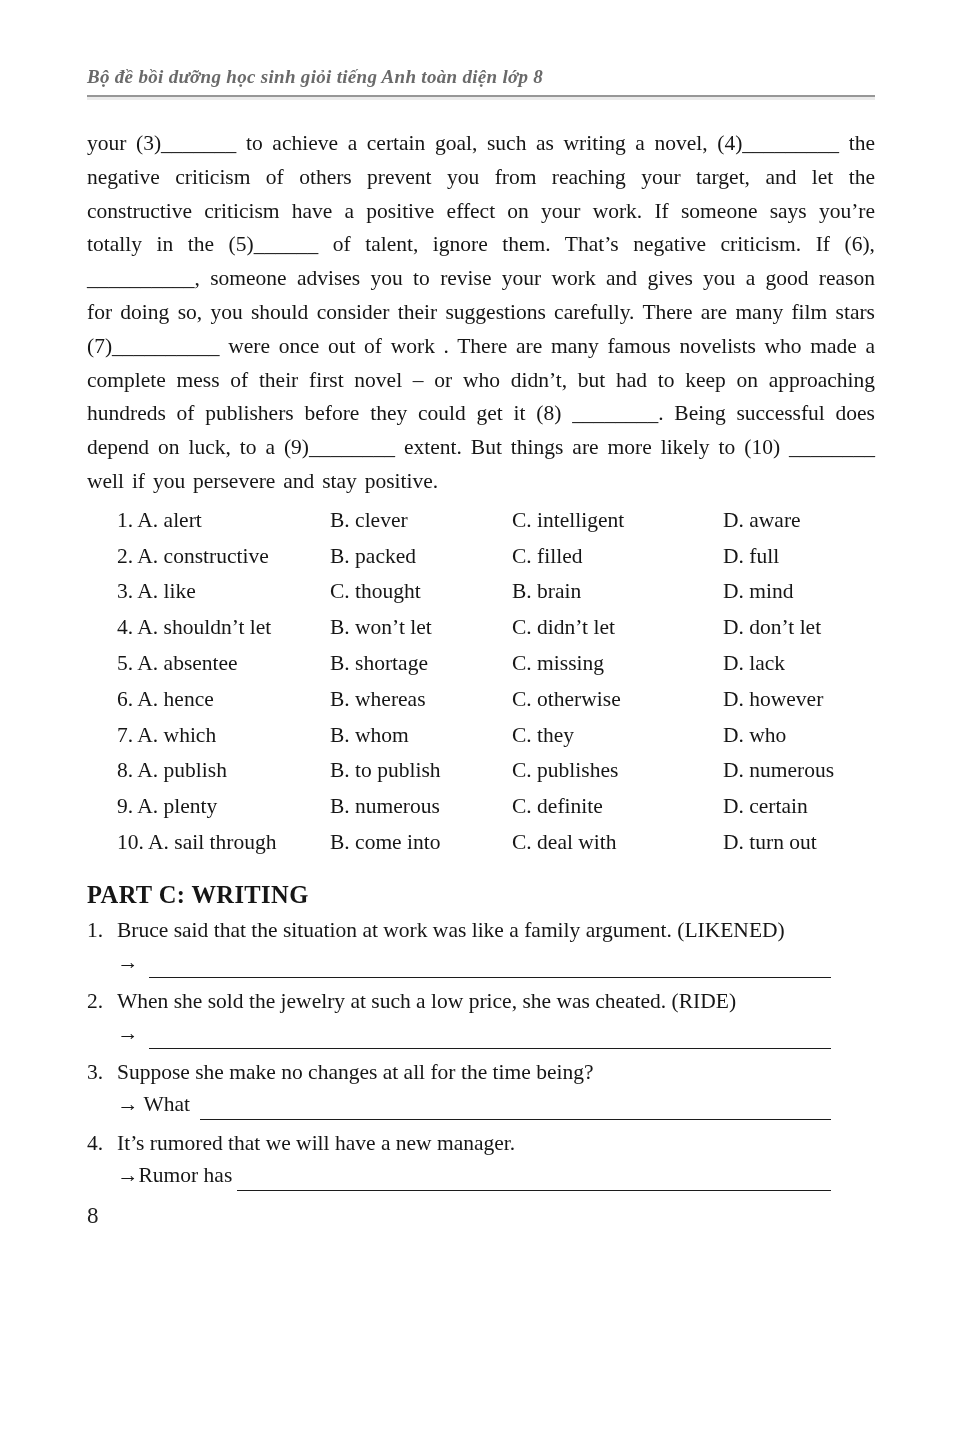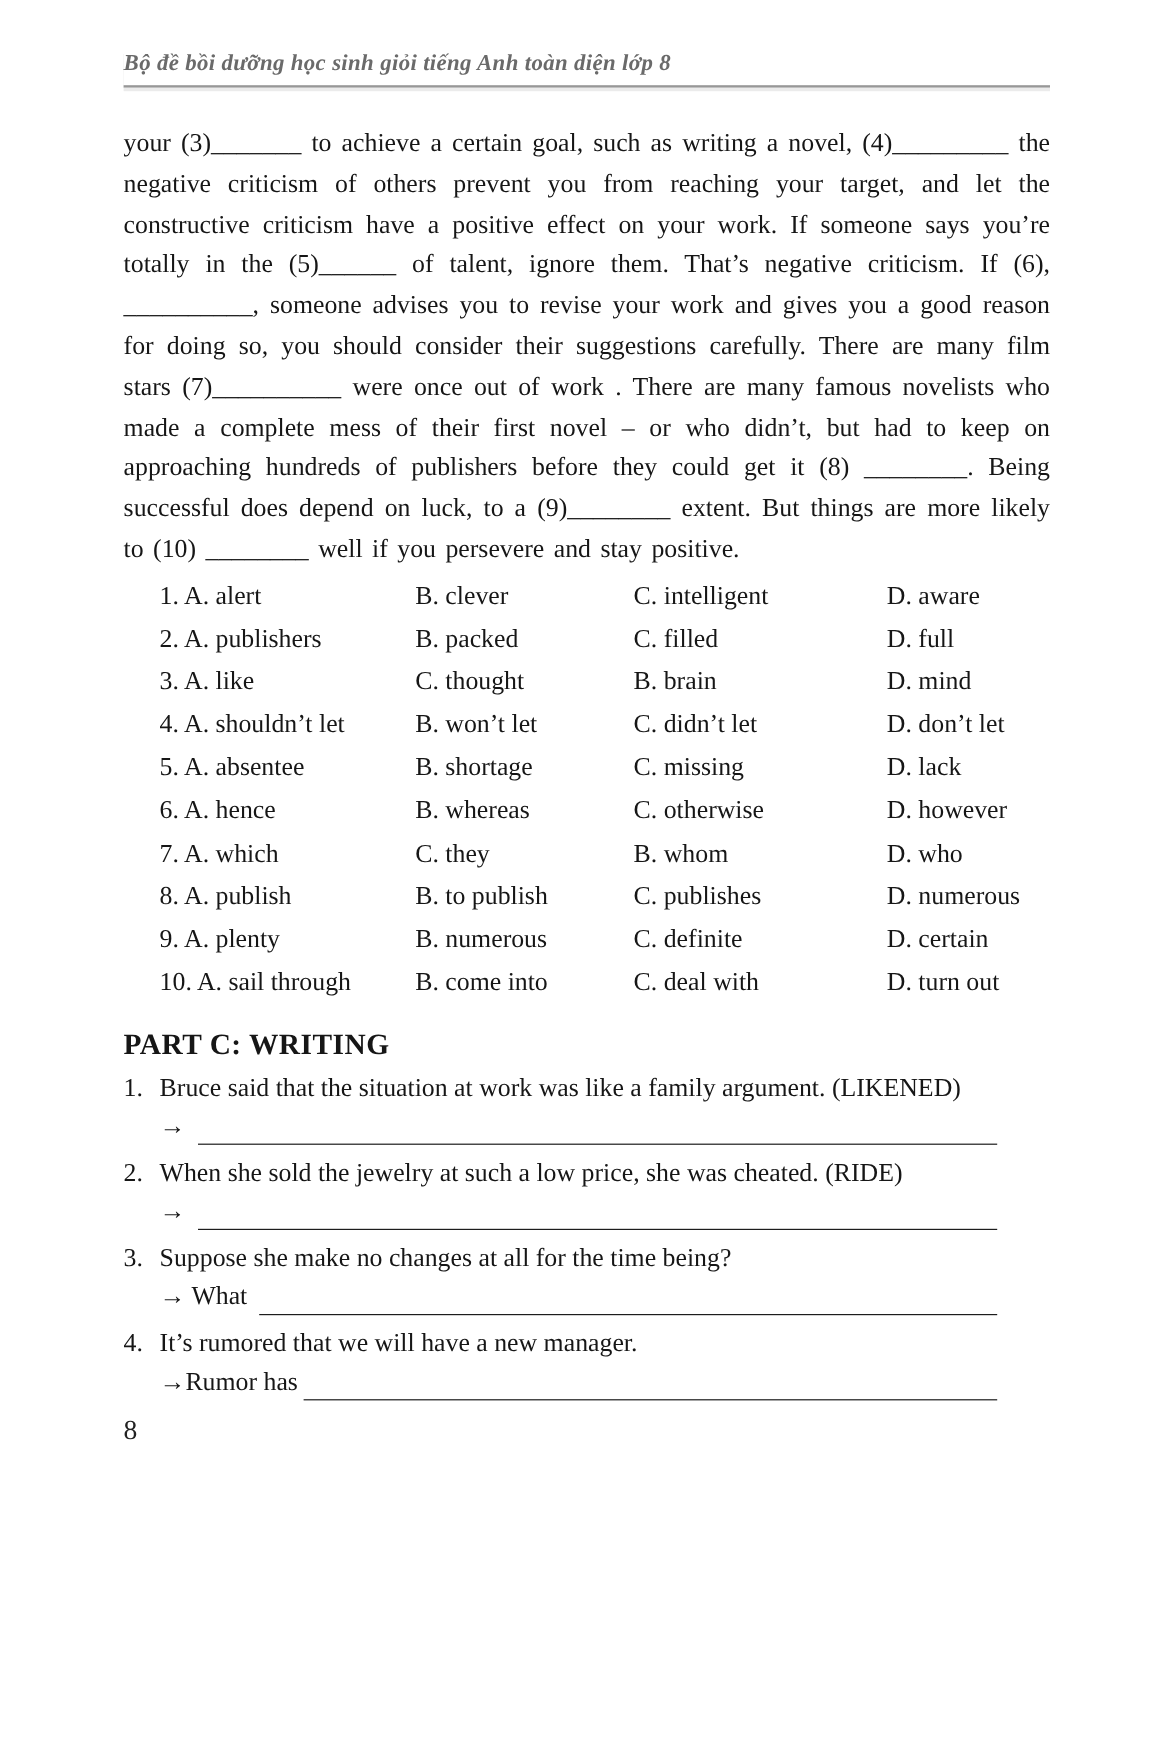--- a/index.html
+++ b/index.html
@@ -5,21 +5,21 @@
   * { margin: 0; padding: 0; box-sizing: border-box; }
   html, body { background: #ffffff; }
   body {
     width: 961px;
     height: 1448px;
     font-family: "Liberation Serif", serif;
     color: #161616;
     position: relative;
     overflow: hidden;
   }
-  .page { padding: 42px 86px 0 87px; margin-left: 16px; }
+  .page { padding: 66px 86px 0 87px; }
 
   
   .header { border-bottom: 2px solid #979797; box-shadow: 0 3px 0 rgba(0,0,0,0.08); padding-bottom: 7px; }
   .header-title {
     font-size: 19px;
     font-style: italic;
     font-weight: bold;
     color: #6a6a6a;
     letter-spacing: 0.3px;
   }
@@ -94,21 +94,21 @@
   <p class="passage">your (3)_______ to achieve a certain goal, such as writing a novel, (4)_________ the negative criticism of others prevent you from reaching your target, and let the constructive criticism have a positive effect on your work. If someone says you’re totally in the (5)______ of talent, ignore them. That’s negative criticism. If (6), __________, someone advises you to revise your work and gives you a good reason for doing so, you should consider their suggestions carefully. There are many film stars (7)__________ were once out of work . There are many famous novelists who made a complete mess of their first novel – or who didn’t, but had to keep on approaching hundreds of publishers before they could get it (8) ________. Being successful does depend on luck, to a (9)________ extent. But things are more likely to (10) ________ well if you persevere and stay positive.</p>
 
   <div class="options">
     <div class="opt-row">
       <span><span>1.</span> <span>A. alert</span></span>
       <span>B. clever</span>
       <span>C. intelligent</span>
       <span>D. aware</span>
     </div>
     <div class="opt-row">
-      <span><span>2.</span> <span>A. publishers</span></span>
+      <span><span>2.</span> <span>A. constructive</span></span>
       <span>B. packed</span>
       <span>C. filled</span>
       <span>D. full</span>
     </div>
     <div class="opt-row">
       <span><span>3.</span> <span>A. like</span></span>
       <span>C. thought</span>
       <span>B. brain</span>
       <span>D. mind</span>
     </div>
@@ -125,22 +125,22 @@
       <span>D. lack</span>
     </div>
     <div class="opt-row">
       <span><span>6.</span> <span>A. hence</span></span>
       <span>B. whereas</span>
       <span>C. otherwise</span>
       <span>D. however</span>
     </div>
     <div class="opt-row">
       <span><span>7.</span> <span>A. which</span></span>
+      <span>B. whom</span>
       <span>C. they</span>
-      <span>B. whom</span>
       <span>D. who</span>
     </div>
     <div class="opt-row">
       <span><span>8.</span> <span>A. publish</span></span>
       <span>B. to publish</span>
       <span>C. publishes</span>
       <span>D. numerous</span>
     </div>
     <div class="opt-row">
       <span><span>9.</span> <span>A. plenty</span></span>

